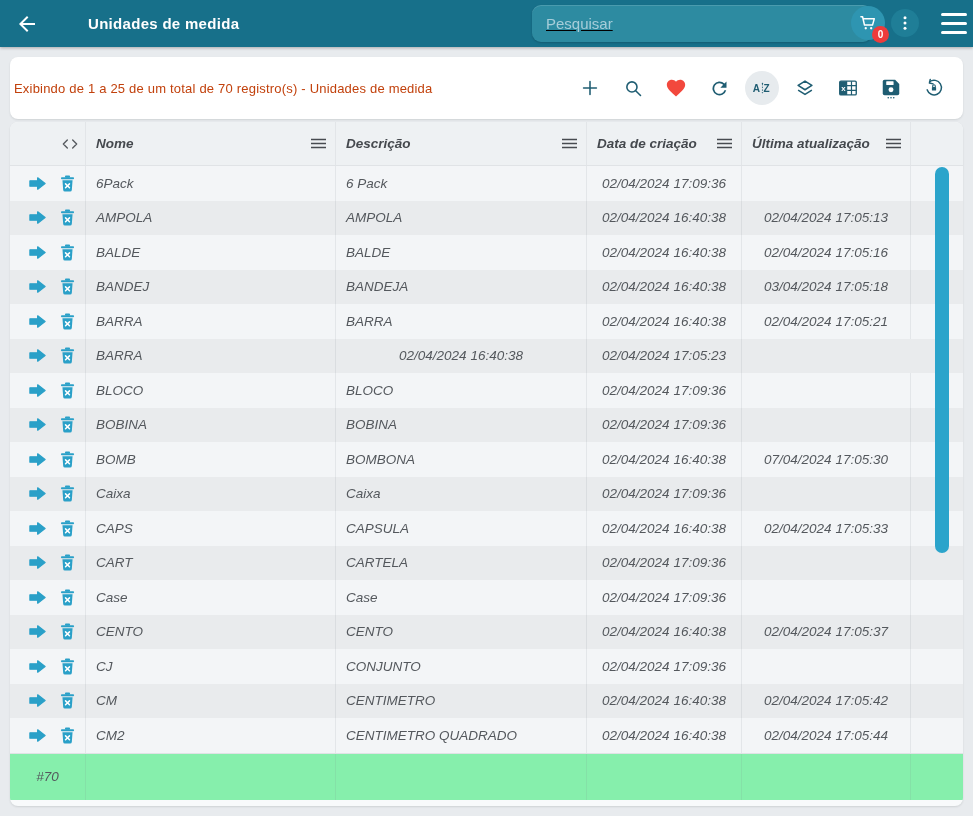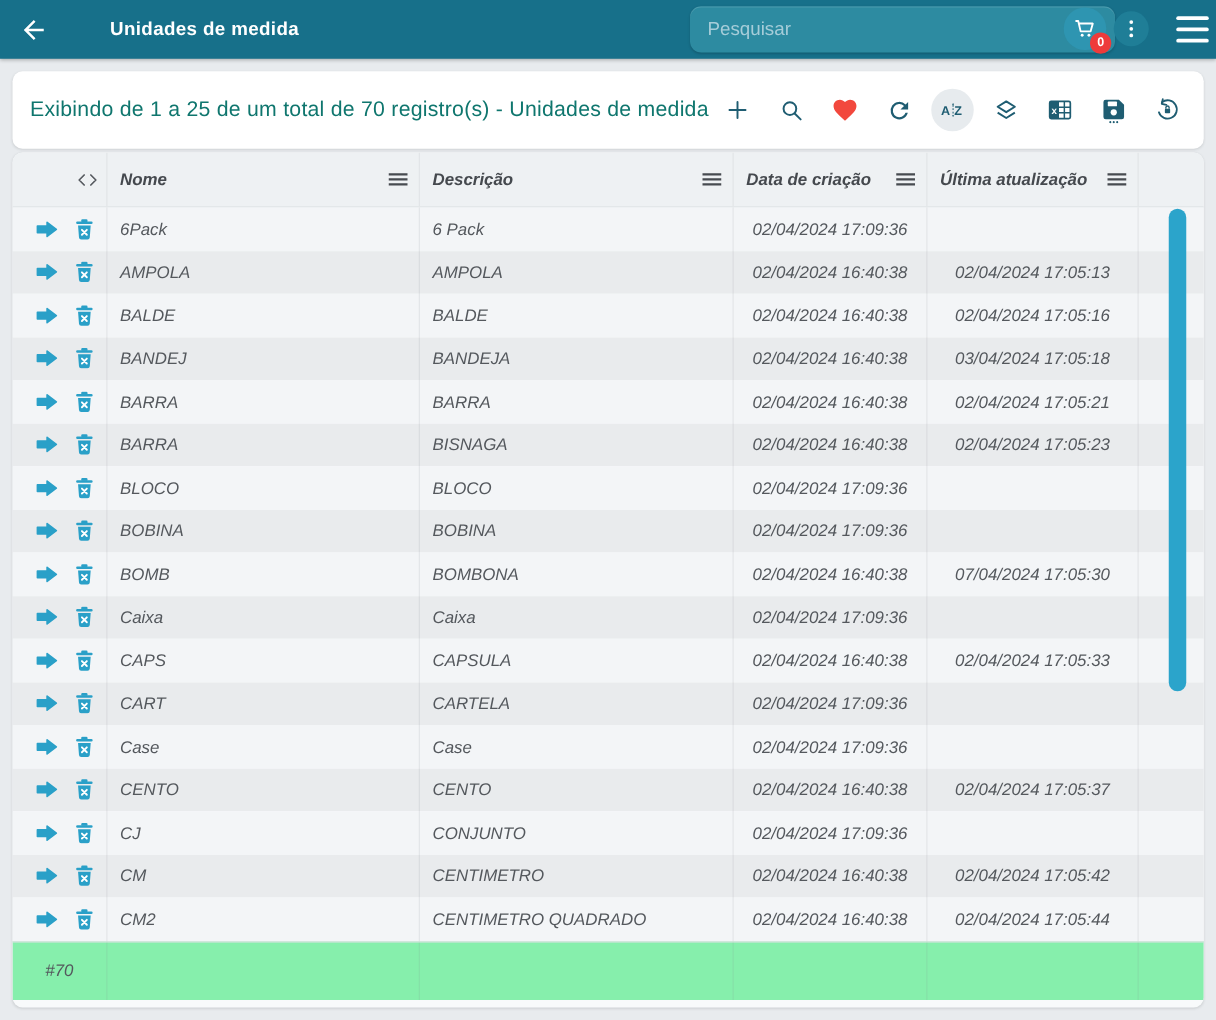--- a/index.html
+++ b/index.html
@@ -15,24 +15,24 @@
   .topbar {
     height: 47px; background: #17708a;
     display: flex; align-items: center;
     position: relative;
     box-shadow: 0 1px 3px rgba(0,0,0,.28);
     gap: 24px;
   }
   .back-btn { margin-left: 14px; width: 26px; height: 26px; display:flex; align-items:center; justify-content:center; cursor:pointer; }
   .topbar-title { color:#fff; font-size:15px; font-weight:700; letter-spacing:.3px; margin-left:24px; }
   .search-box {
-    position:absolute; left:552px; top:5px; width:340px; height:37px;
+    position:absolute; left:532px; top:5px; width:340px; height:37px;
     background:#2d8ba1; border-radius:9px;
     box-shadow: inset 0 1px 0 rgba(255,255,255,.14), 0 1px 2px rgba(0,0,0,.18);
-    display:flex; align-items:center;
+    display:flex; align-items:center;text-decoration:underline;
   }
   .search-box input {
     width:100%; height:100%; background:transparent; border:none; outline:none;
     color:#eaf5f8; font-size:15px; padding:0 14px;
     font-family:"Liberation Sans",sans-serif;
   }
   .search-box input::placeholder { color:#a6cdd9; opacity:1; }
   .cart-btn { position:absolute; left:851px; top:6px; width:34px; height:34px; border-radius:50%; background:#2e95b1; display:flex; align-items:center; justify-content:center; cursor:pointer; }
   .cart-badge {
     position:absolute; right:-4px; bottom:-3px; width:17px; height:17px; border-radius:50%;
@@ -43,21 +43,21 @@
   .menu-btn { position:absolute; left:941px; top:13px; width:26px; height:21px; display:flex; flex-direction:column; justify-content:space-between; cursor:pointer; }
   .menu-btn span { display:block; height:3px; border-radius:2px; background:#fff; }
 
   
   .toolbar-card {
     position:absolute; left:10px; top:57px; width:953px; height:62px;
     background:#ffffff; border-radius:8px;
     box-shadow:0 1px 2px rgba(60,64,67,.14);
     display:flex; align-items:center;
   }
-  .summary { margin-left:14px; font-size:17px; color:#0f766e; letter-spacing:.2px; }
+  .summary { margin-left:4px; font-size:13px; color:#c2410c; letter-spacing:.2px; }
   .toolbar-actions { margin-left:auto; margin-right:12px; display:flex; gap:9px; align-items:center; }
   .tool-btn { width:34px; height:34px; border-radius:50%; display:flex; align-items:center; justify-content:center; cursor:pointer; }
   .tool-btn.sort-bg { background:#e7ebee; }
 
   
   .table-card {
     position:absolute; left:10px; top:122px; width:953px; height:684px;
     background:#f8fafb; border-radius:8px;
     box-shadow:0 1px 2px rgba(60,64,67,.14);
     overflow:hidden;
@@ -368,21 +368,20 @@
       <span class="icon-btn">
         <svg width="15" height="17" viewBox="0 0 16 18">
           <rect x="5.3" y="0.4" width="5.4" height="2.4" rx="1" fill="#2aa0c8"></rect>
           <rect x="1" y="2.2" width="14" height="2.2" rx="1" fill="#2aa0c8"></rect>
           <path d="M2.6 5.6h10.8l-.8 10.3a1.9 1.9 0 0 1-1.9 1.7H5.3a1.9 1.9 0 0 1-1.9-1.7z" fill="#2aa0c8"></path>
           <path d="M5.9 9.4l4.2 4.2M10.1 9.4l-4.2 4.2" stroke="#ffffff" stroke-width="1.6" stroke-linecap="round"></path>
         </svg>
       </span>
     </div>
     <div class="cell">BARRA</div>
-    <div class="cell">BISNAGA</div>
     <div class="cell date">02/04/2024 16:40:38</div>
     <div class="cell date">02/04/2024 17:05:23</div>
     <div class="cell"></div>
   </div>
       <div class="trow grid-cols">
     <div class="cell actions">
       <span class="icon-btn">
         <svg width="19" height="17" viewBox="0 0 20 18" fill="#2aa0c8">
           <path d="M2 6.2h8.2V3L18 9l-7.8 6V11.8H2z" stroke="#2aa0c8" stroke-width="1.4" stroke-linejoin="round"></path>
         </svg>

